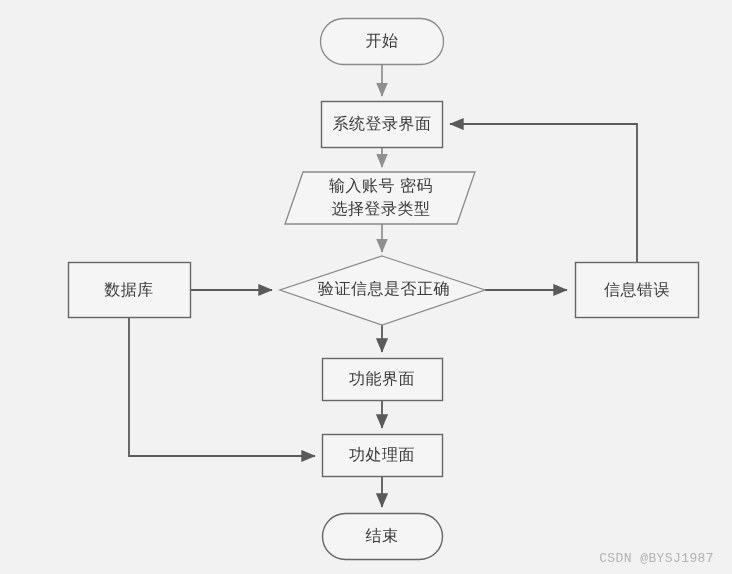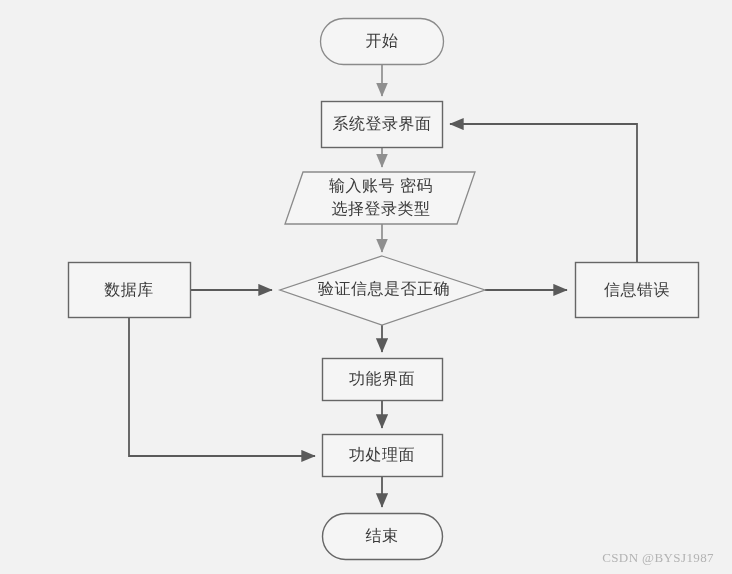--- a/index.html
+++ b/index.html
@@ -48,21 +48,21 @@
     fill: none;
   }
   .edge.light {
     stroke: #8f8f8f;
     stroke-width: 1.7;
   }
   .watermark {
     position: absolute;
     right: 14px;
     bottom: 8px;
-    font-family: Liberation Serif, serif;
+    font-family: Liberation Mono, monospace;
     font-size: 13px;
     color: #b3b3b3;
     letter-spacing: 0.4px;
     user-select: none;
   }
 </style>
 </head>
 <body>
 
 <div id="canvas-wrap">

